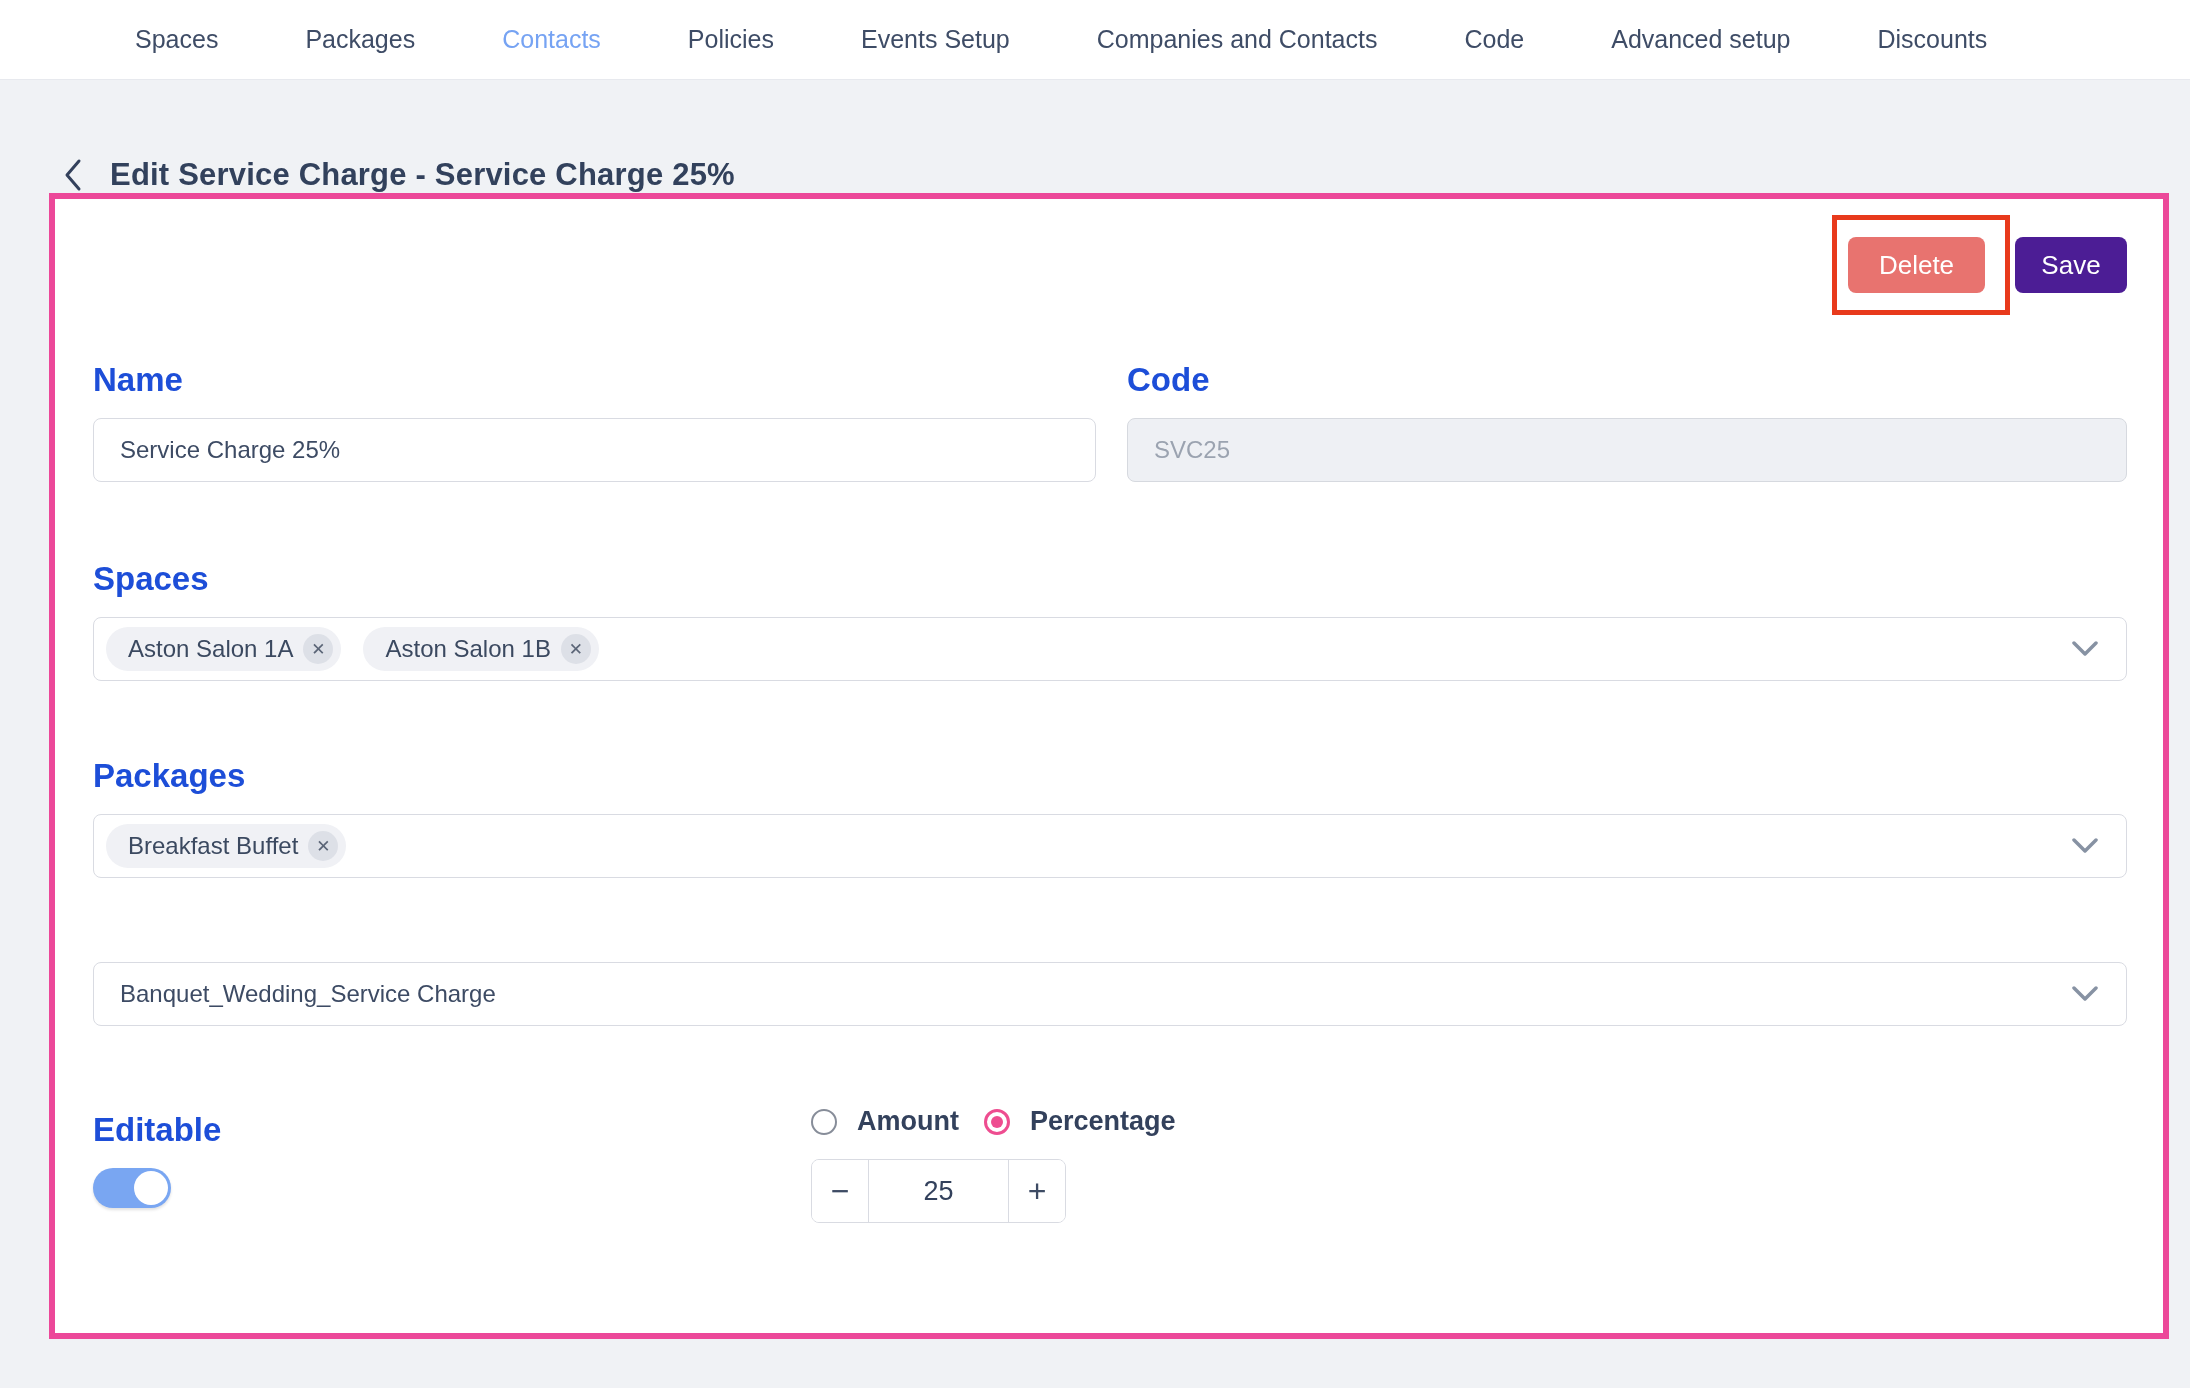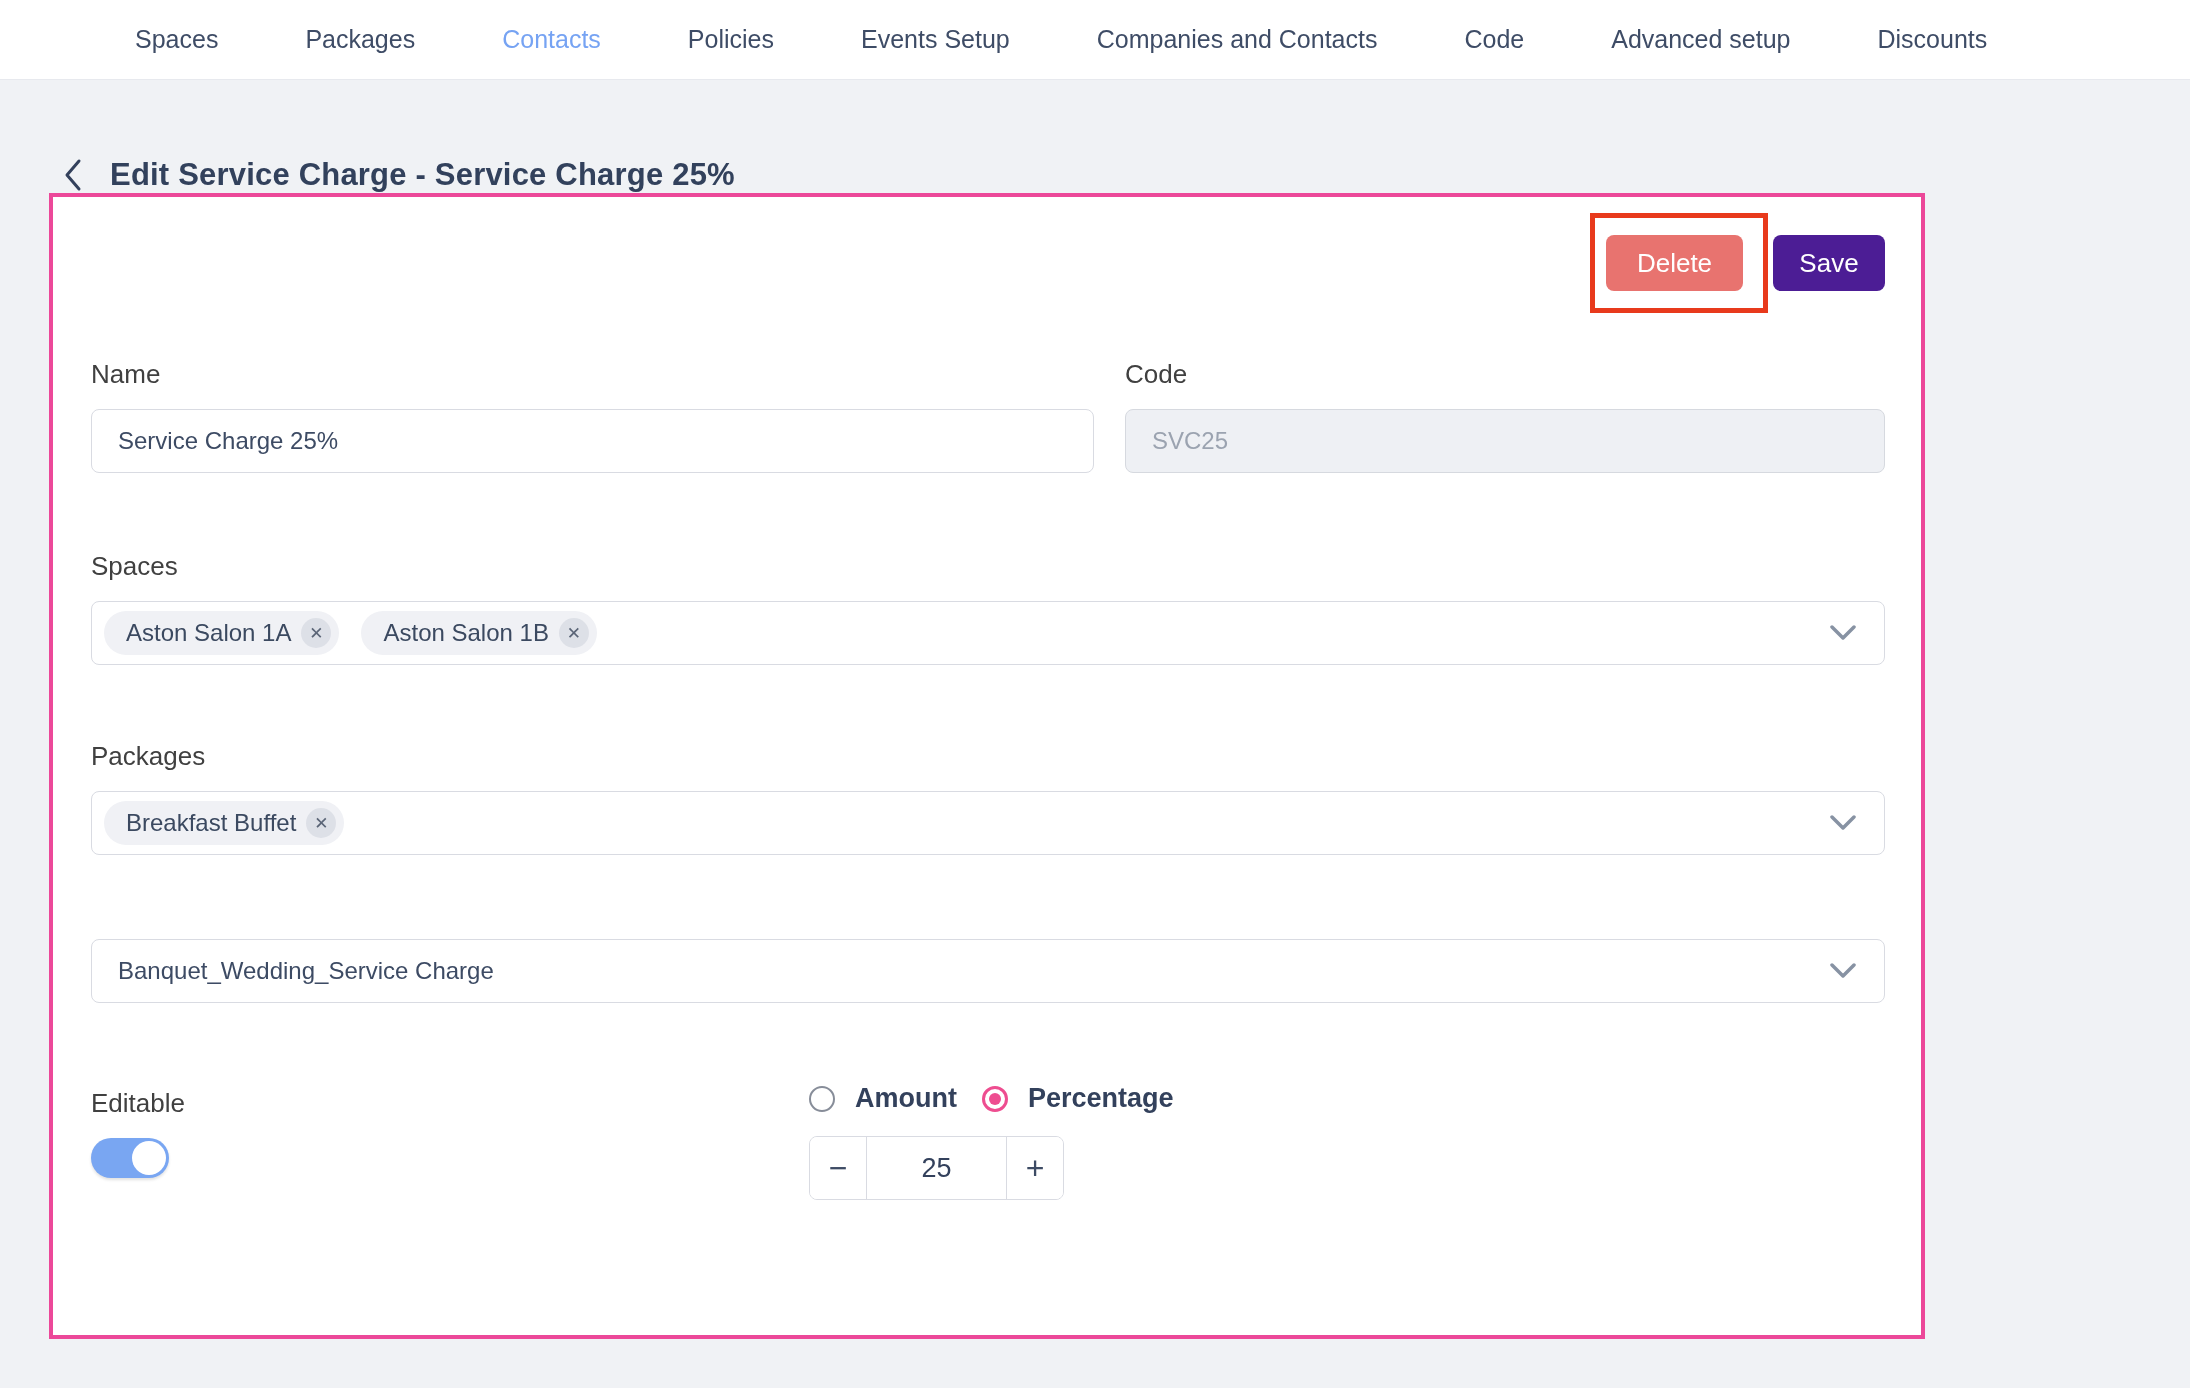--- a/index.html
+++ b/index.html
@@ -17,34 +17,34 @@
     box-sizing:border-box;
   }
   .nav-item{font-size:25px;color:#3e4c66;cursor:pointer;white-space:nowrap;}
   .nav-item.active{color:#76a3f3;}
   
   .title-row{height:113px;display:flex;align-items:flex-end;padding-left:62px;gap:26px;}
   .back-btn{display:flex;align-items:center;justify-content:center;cursor:pointer;}
   .page-title{font-size:31px;font-weight:bold;color:#32415c;letter-spacing:0.2px;}
   
   .card{
-    margin-left:49px;width:1876px;height:1146px;background:#ffffff;
-    border:4px solid #ec4899;box-sizing:border-box;
+    margin-left:49px;width:2120px;height:1146px;background:#ffffff;
+    border:6px solid #ec4899;box-sizing:border-box;
     padding:16px 36px 0 38px;
   }
   
   .actions-row{display:flex;justify-content:flex-end;align-items:center;}
   .annotation-box{border:5px solid #e83a1c;padding:17px 20px 17px 11px;display:flex;}
   .btn{height:56px;border:none;border-radius:8px;font-size:26px;color:#ffffff;
        display:flex;align-items:center;justify-content:center;cursor:pointer;
        font-family:"Liberation Sans",sans-serif;}
   .btn-delete{width:137px;background:#e8736f;}
   .btn-save{width:112px;background:#4c1d95;margin-left:5px;text-align:center;}
   
-  .field-label{font-size:26px;font-weight:normal;color:#404040;margin-bottom:19px;}
+  .field-label{font-size:33px;font-weight:bold;color:#1d4ed8;margin-bottom:19px;}
   .row-two{display:flex;gap:31px;margin-top:46px;}
   .col-name{width:1003px;}
   .col-code{flex:1;}
   .text-input{
     height:64px;border:1px solid #d9dbe2;border-radius:8px;background:#fff;
     padding:0 26px;font-size:24px;color:#3d4b64;box-sizing:border-box;
     display:flex;align-items:center;
   }
   .text-input.disabled{background:#eef0f4;color:#9ba3b0;border-color:#d6d9df;}
   .section{margin-top:78px;}

